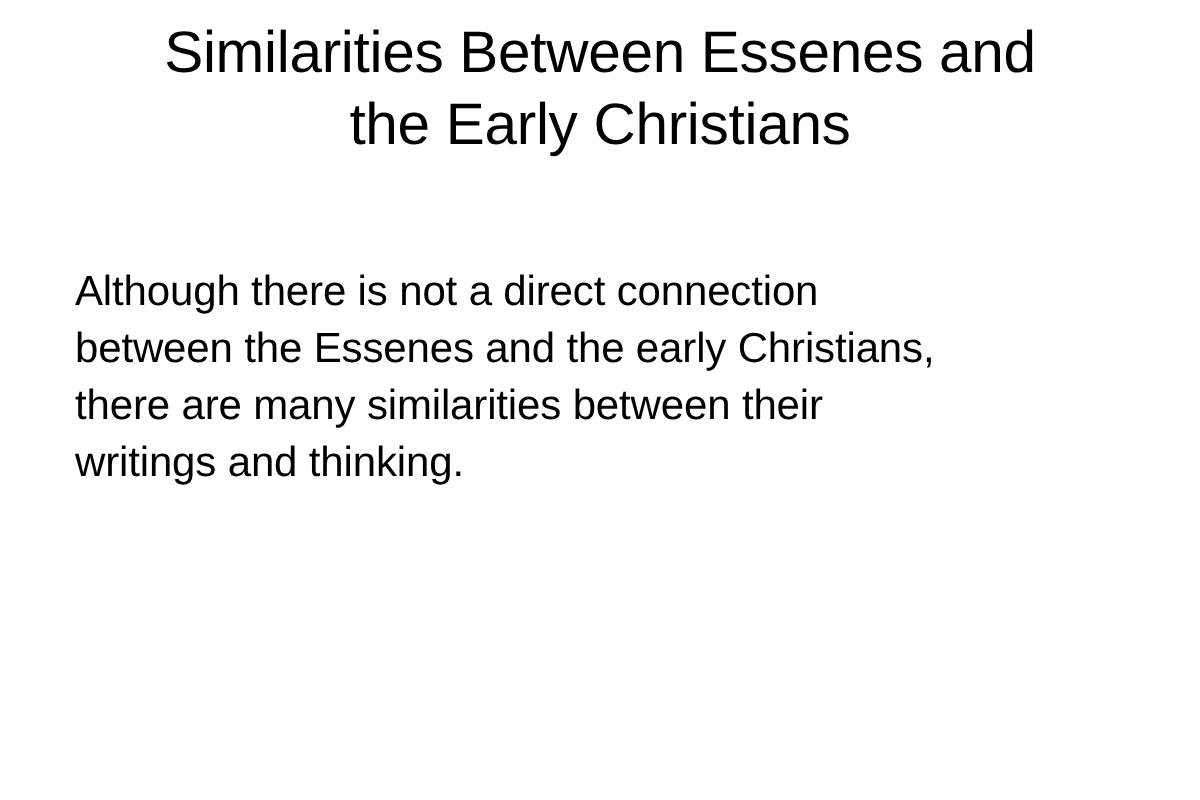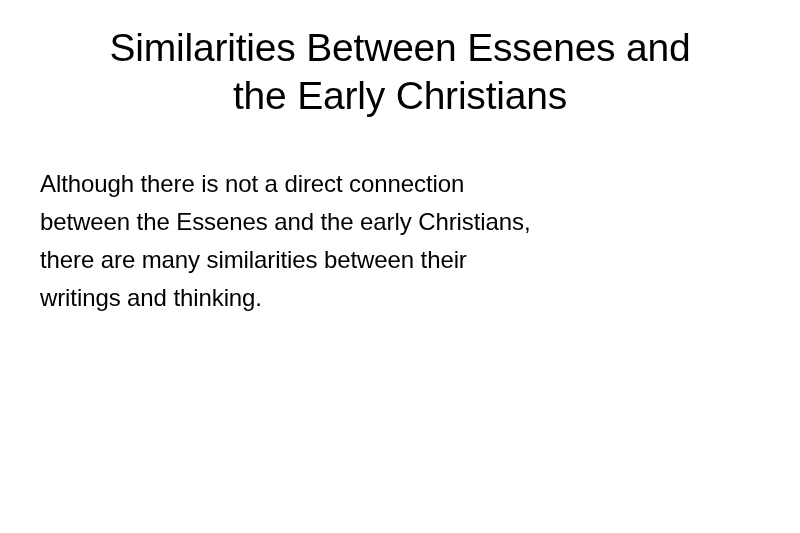--- a/index.html
+++ b/index.html
@@ -16,21 +16,21 @@
     overflow: hidden;
     font-family: "Liberation Sans", sans-serif;
     color: #000000;
     -webkit-font-smoothing: antialiased;
   }
 
   
   .title-block {
     position: absolute;
     left: 40px;
-    top: 24px;
+    top: 12px;
     width: 720px;
     text-align: center;
   }
 
   .title-text {
     display: block;
     margin: 0;
     font-size: 39px;
     line-height: 48px;
     font-weight: normal;
@@ -43,22 +43,22 @@
   .body-block {
     position: absolute;
     left: 38px;
     top: 163px;
     width: 640px;
     text-align: left;
   }
 
   .body-text {
     display: block;
-    margin: 2px;
-    font-size: 24px;
+    margin: 12px;
+    font-size: 28px;
     line-height: 38px;
     font-weight: normal;
     letter-spacing: -0.1px;
     color: #000000;
     white-space: pre-line;
   }
 </style>
 </head>
 <body>
 

